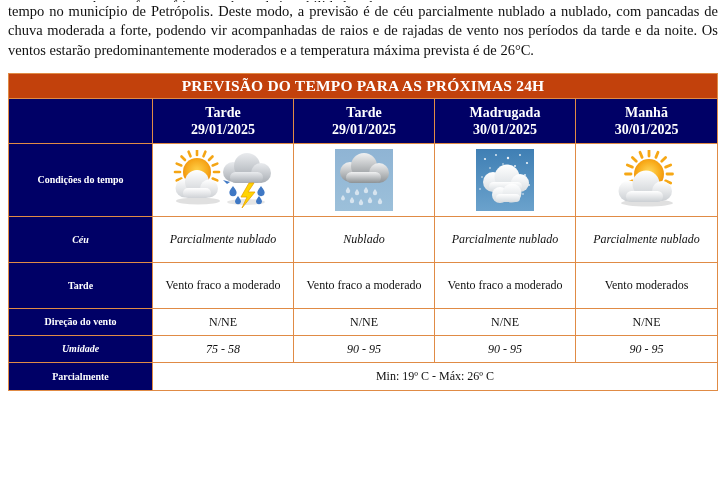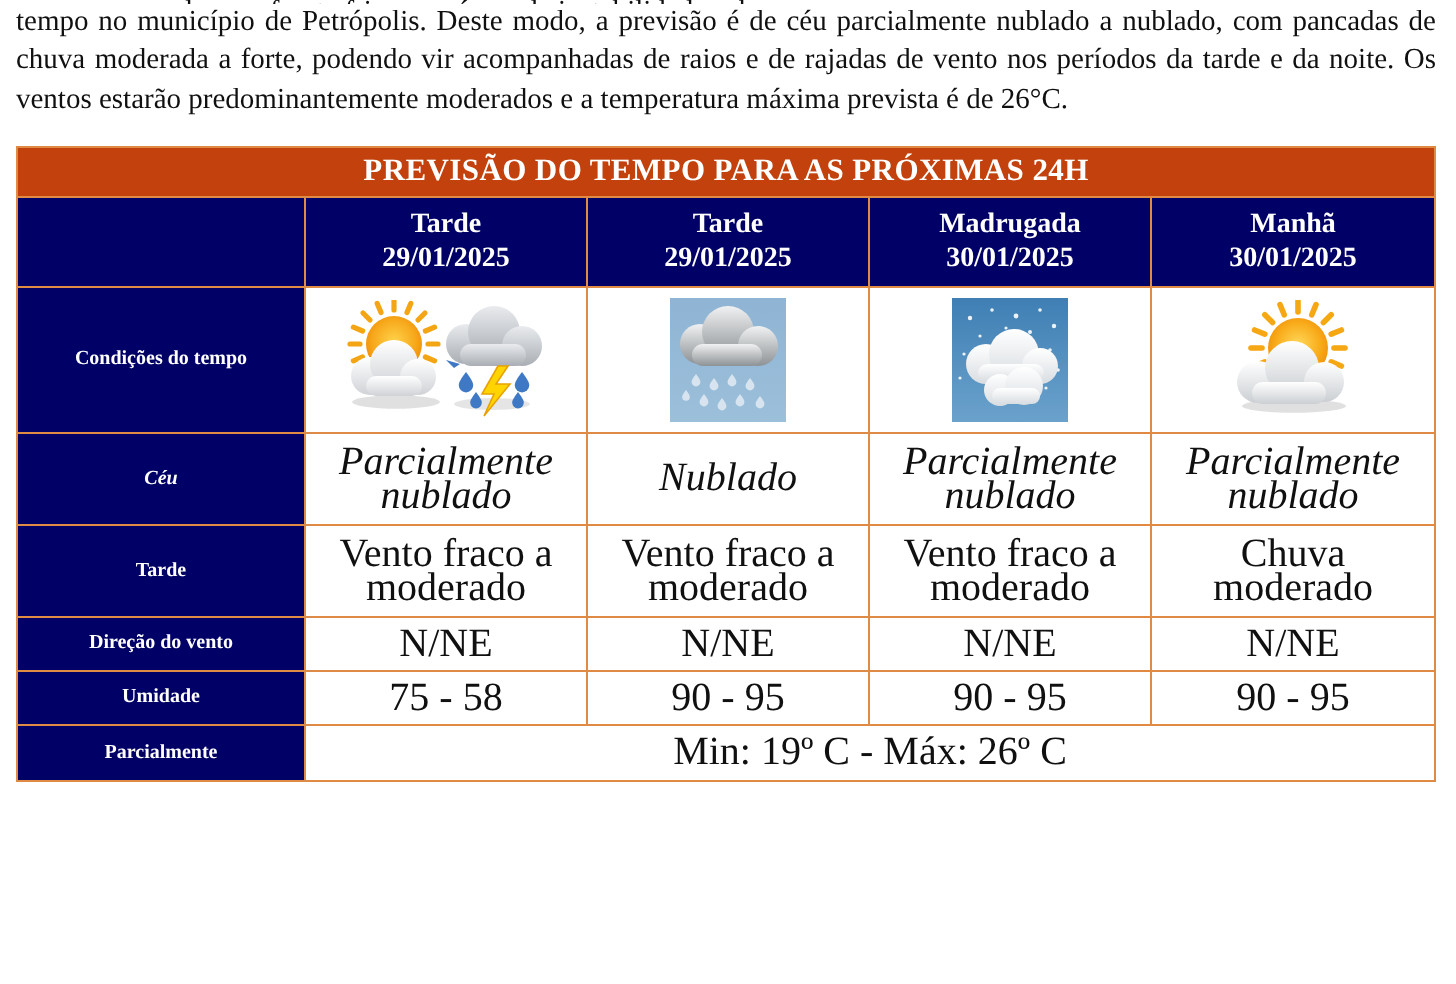--- a/index.html
+++ b/index.html
@@ -76,30 +76,30 @@
     height: 44px;
   }
   .row-label {
     font-size: 10px;
     line-height: 16px;
   }
 
   
   .data {
     background: #ffffff;
-    font-size: 20px;
+    font-size: 12px;
     line-height: 17px;
     color: #101010;
   }
   .r-icons td.data { height: 72px; }
   .r-ceu td,      .r-ceu   td.data { height: 45px; font-style: italic; }
   .r-precip td,   .r-precip td.data { height: 45px; }
   .r-vento td,    .r-vento td.data { height: 45px; }
   .r-dir td,      .r-dir    td.data { height: 26px; }
-  .r-umid td,     .r-umid   td.data { height: 26px; }
+  .r-umid td,     .r-umid   td.data { height: 26px; font-style: italic; }
   .r-temp td,     .r-temp   td.data { height: 27px; }
 
   .cell-text { display: block; padding: 2px 4px; }
 
   
   .icon-box {
     width: 100%;
     height: 68px;
     display: flex;
     align-items: center;
@@ -370,21 +370,21 @@
       <td class="data">
             <span class="cell-text">Vento fraco a moderado</span>
           </td>
       <td class="data">
             <span class="cell-text">Vento fraco a moderado</span>
           </td>
       <td class="data">
             <span class="cell-text">Vento fraco a moderado</span>
           </td>
       <td class="data">
-            <span class="cell-text">Chuva moderado</span>
+            <span class="cell-text">Vento moderados</span>
           </td>
     </tr>
 
     <tr class="r-dir">
       <td class="navy row-label">Direção do vento</td>
       <td class="data">
             <span class="cell-text">N/NE</span>
           </td>
       <td class="data">
             <span class="cell-text">N/NE</span>

